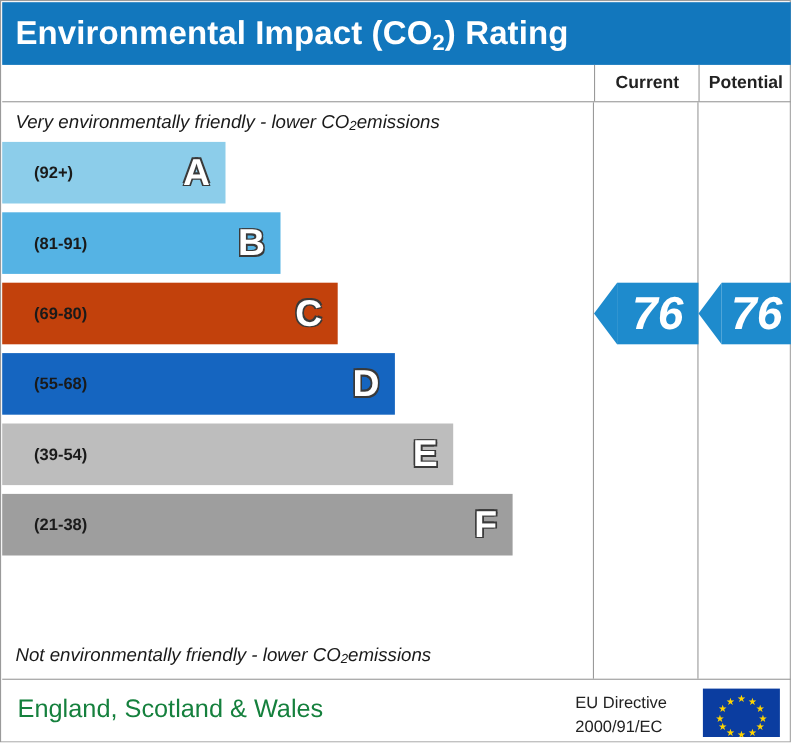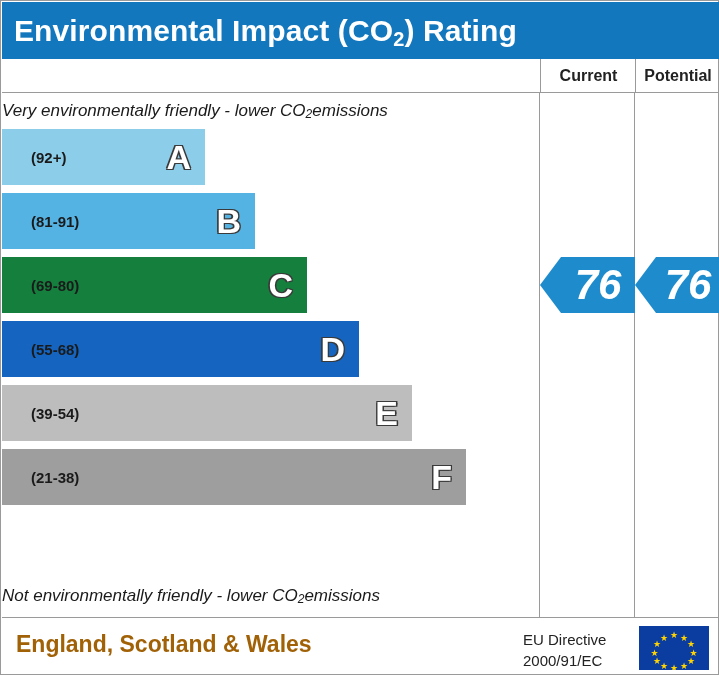--- a/index.html
+++ b/index.html
@@ -52,21 +52,21 @@
   }
   .vline{
     position:absolute;top:0;width:1px;height:524px;background:#9a9a9a;
   }
   .vline.a{left:537px;}
   .vline.b{left:632px;}
   .caption{
     position:absolute;left:0;width:537px;
     font-style:italic;font-size:17px;color:#1a1a1a;
     display:flex;align-items:center;
-    padding-left:0;box-sizing:border-box;
+    padding-left:12px;box-sizing:border-box;
   }
   .caption sub{font-size:12px;vertical-align:baseline;position:relative;top:3px;}
   .caption-top{top:0;height:36px;}
   .caption-bottom{top:484px;height:38px;}
   .bars{position:absolute;left:0;top:36px;width:537px;height:448px;}
   .bar{
     position:absolute;left:0;height:56px;
     display:flex;align-items:center;
     box-sizing:border-box;
   }
@@ -99,21 +99,21 @@
   .marker-potential{left:654px;width:64px;background:#1e8bcd;}
   
   .footer{
     position:absolute;left:1px;top:616px;
     width:717px;height:57px;
     border-top:1px solid #9a9a9a;
     box-sizing:border-box;
   }
   .footer-region{
     position:absolute;left:14px;top:13px;
-    font-size:23px;font-weight:bold;color:#a16207;
+    font-size:23px;font-weight:normal;color:#15803d;
     white-space:nowrap;
   }
   .footer-directive{
     position:absolute;left:521px;top:12px;
     font-size:15px;color:#222;line-height:1.38;text-align:left;
   }
   .eu-flag{
     position:absolute;left:637px;top:8px;
     width:70px;height:44px;background:#0b3da0;
     overflow:hidden;
@@ -150,21 +150,21 @@
 
     <div class="bars">
       <div class="bar" style="top:0px;width:203px;background:#8ccdea;">
         <span class="range">(92+)</span>
         <span class="letter">A</span>
       </div>
       <div class="bar" style="top:64px;width:253px;background:#55b3e4;">
         <span class="range">(81-91)</span>
         <span class="letter">B</span>
       </div>
-      <div class="bar" style="top:128px;width:305px;background:#15803d;">
+      <div class="bar" style="top:128px;width:305px;background:#c2410c;">
         <span class="range">(69-80)</span>
         <span class="letter">C</span>
       </div>
       <div class="bar" style="top:192px;width:357px;background:#1565c0;">
         <span class="range">(55-68)</span>
         <span class="letter">D</span>
       </div>
       <div class="bar" style="top:256px;width:410px;background:#bdbdbd;">
         <span class="range">(39-54)</span>
         <span class="letter">E</span>

